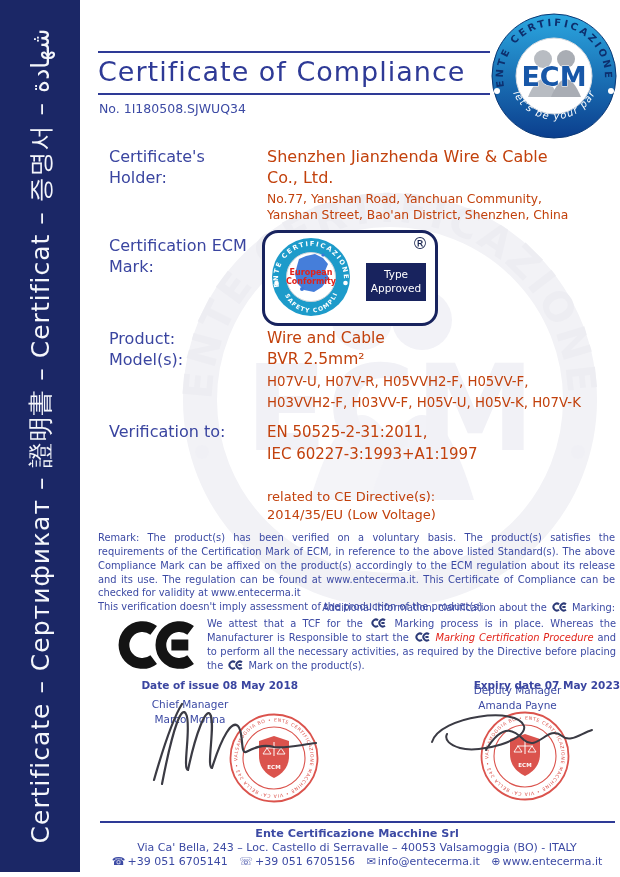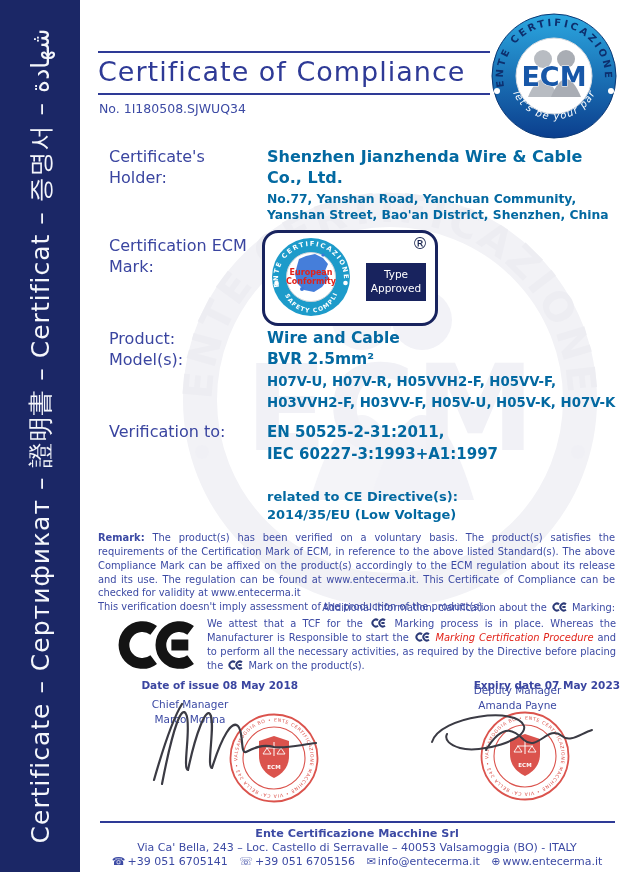--- a/index.html
+++ b/index.html
@@ -9,38 +9,38 @@
   
   .sidebar{position:absolute;left:0;top:0;width:80px;height:872px;background:#1b2766;overflow:hidden;}
   .vtext{position:absolute;top:50%;left:50%;transform:translate(-50%,-50%) rotate(-90deg);
          white-space:nowrap;color:#f4f6fb;font-size:25px;letter-spacing:1px;font-weight:400;}
   
   .rule{position:absolute;background:#2e3a96;height:2px;width:392px;left:98px;}
   .title{position:absolute;left:98px;top:56px;font-size:27px;letter-spacing:1px;color:#2e3a96;}
   .certno{position:absolute;left:99px;top:101px;font-size:12.5px;color:#3c4aa4;}
   
   .label{position:absolute;left:109px;font-size:16px;line-height:1.32;color:#3a45a0;}
-  .val{position:absolute;left:267px;width:350px;color:#0369a1;font-weight:bold;}
+  .val{position:absolute;left:267px;width:350px;color:#c2410c;}
   .name{font-size:16px;line-height:1.32;}
   .addr{font-size:12.3px;line-height:1.32;margin-top:3px;}
   .v16{font-size:15.5px;line-height:1.4;}
   .v13{font-size:13.3px;line-height:1.58;}
   .v15{font-size:15px;line-height:1.47;}
   .v12{font-size:13px;line-height:1.38;}
   
   .badge{position:absolute;left:262px;top:230px;width:170px;height:90px;background:#fff;
          border:3px solid #18235e;border-radius:16px;}
   .reg{position:absolute;right:7px;top:1px;font-size:16px;color:#15214d;}
   .typebox{position:absolute;left:101px;top:30px;width:60px;height:38px;background:#18235e;color:#fff;
            display:flex;align-items:center;justify-content:center;text-align:center;
            font-size:10.5px;line-height:1.3;}
   
   .small{font-size:9.9px;line-height:1.40;color:#3c4aa4;}
   .just{text-align:justify;}
-  .b{font-weight:bold;}
+  .b{font-weight:normal;}
   .red{color:#e2231a;font-style:italic;}
   .ce-sm{display:inline-block;margin:0 2px;vertical-align:-1px;color:#2c3a77;}
   .ce-sm svg{display:block;}
   
   .datetxt{position:absolute;font-size:10.5px;font-weight:600;color:#3a45a0;text-align:right;}
   .roletxt{position:absolute;font-size:10.5px;font-weight:400;color:#3c4aa4;text-align:center;line-height:1.4;}
   
   .f-line{position:absolute;left:100px;top:821px;width:515px;height:2px;background:#2e3a96;}
   .footer{position:absolute;left:98px;top:827px;width:518px;text-align:center;color:#3c4aa4;}
   .f-co{font-size:11.2px;font-weight:bold;}

